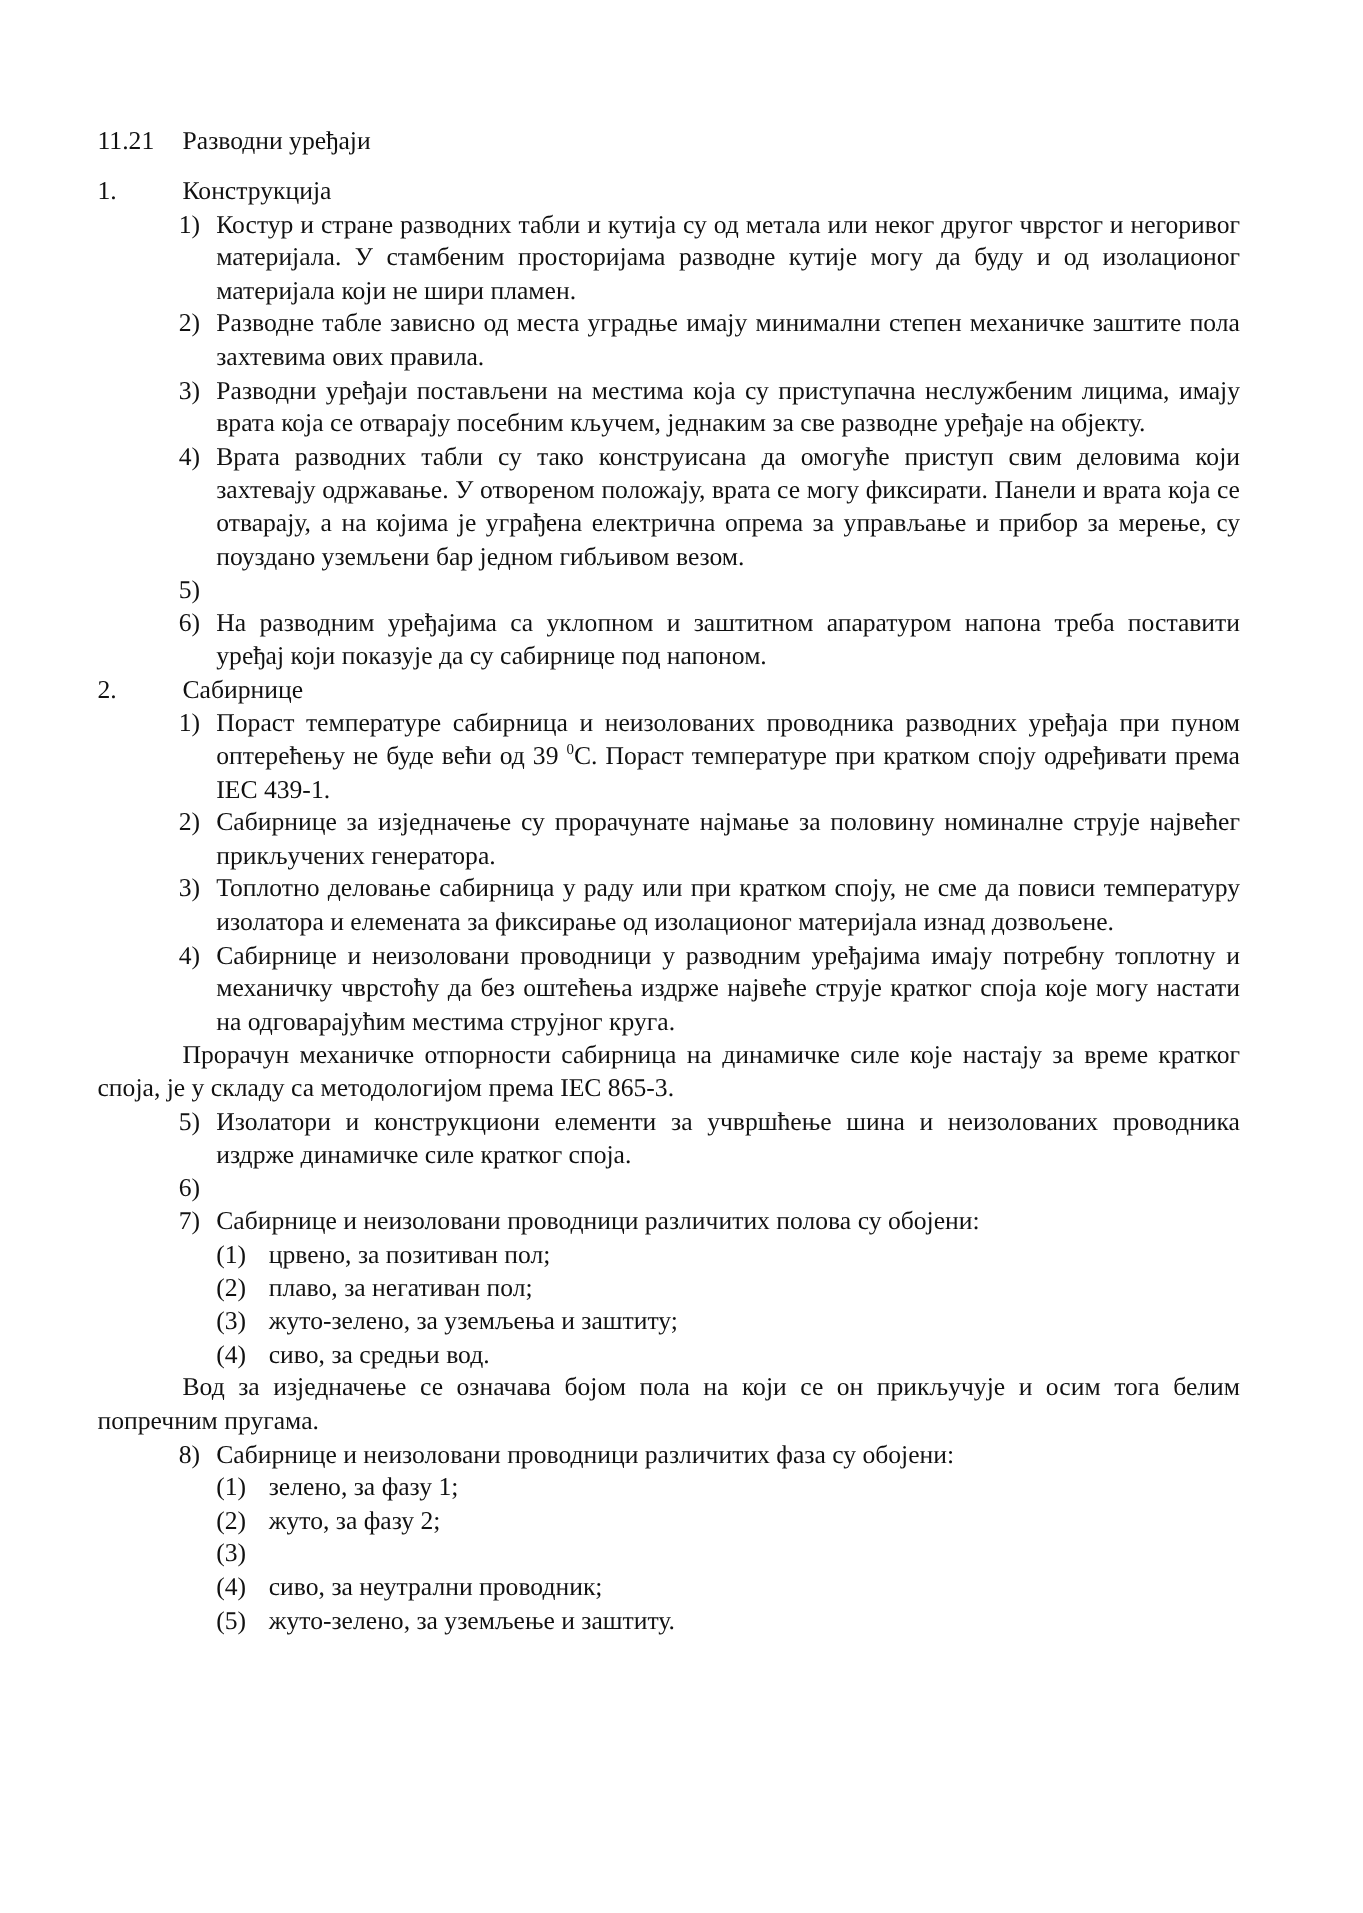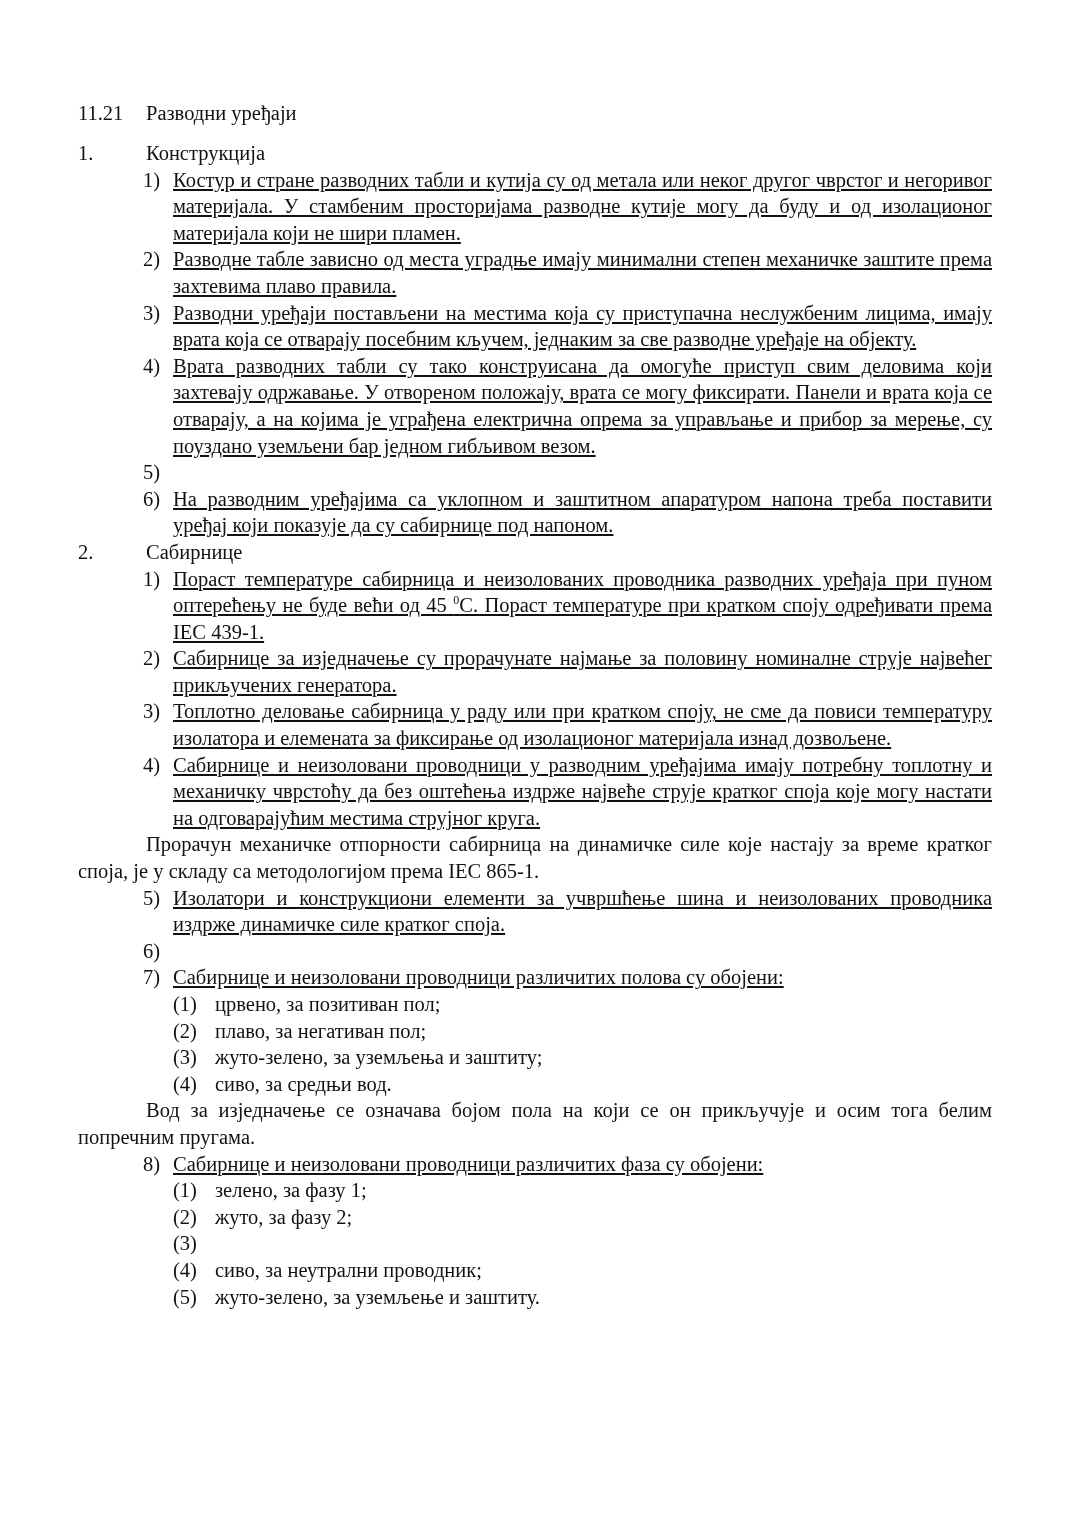--- a/index.html
+++ b/index.html
@@ -14,21 +14,21 @@
   .title {
     position: absolute; left: 78px; top: 100px;
     white-space: nowrap;
   }
   .title .num { display: inline-block; width: 68px; }
   .body { position: absolute; left: 78px; top: 140px; width: 914px; }
   .h { display: flex; margin: 0; }
   .h .hnum { width: 68px; flex: none; }
   .item { display: flex; padding-left: 65px; margin: 0; }
   .item .inum { width: 30px; flex: none; }
-  .item .itext { flex: 1; text-align: justify; text-align-last: left; text-decoration: underline; }
+  .item .itext { flex: 1; text-align: justify; text-align-last: left; }
   .sub { display: flex; padding-left: 95px; margin: 0; }
   .sub .snum { width: 42px; flex: none; }
   .sub .stext { flex: 1; }
   .para { text-indent: 68px; text-align: justify; text-align-last: left; margin: 0; }
   sup { font-size: 12px; line-height: 0; vertical-align: 8px; }
 </style>
 </head>
 <body>
 
 <div class="page">
@@ -42,21 +42,21 @@
     <div class="h">
       <span class="hnum">1.</span>
       <span>Конструкција</span>
     </div>
     <div class="item">
         <span class="inum">1)</span>
         <span class="itext">Костур и стране разводних табли и кутија су од метала или неког другог чврстог и негоривог материјала. У стамбеним просторијама разводне кутије могу да буду и од изолационог материјала који не шири пламен.</span>
       </div>
     <div class="item">
         <span class="inum">2)</span>
-        <span class="itext">Разводне табле зависно од места уградње имају минимални степен механичке заштите према захтевима плаво правила.</span>
+        <span class="itext">Разводне табле зависно од места уградње имају минимални степен механичке заштите пола захтевима ових правила.</span>
       </div>
     <div class="item">
         <span class="inum">3)</span>
         <span class="itext">Разводни уређаји постављени на местима која су приступачна неслужбеним лицима, имају врата која се отварају посебним кључем, једнаким за све разводне уређаје на објекту.</span>
       </div>
     <div class="item">
         <span class="inum">4)</span>
         <span class="itext">Врата разводних табли су тако конструисана да омогуће приступ свим деловима који захтевају одржавање. У отвореном положају, врата се могу фиксирати. Панели и врата која се отварају, а на којима је уграђена електрична опрема за управљање и прибор за мерење, су поуздано уземљени бар једном гибљивом везом.</span>
       </div>
     <div class="item">
@@ -66,36 +66,36 @@
         <span class="inum">6)</span>
         <span class="itext">На разводним уређајима са уклопном и заштитном апаратуром напона треба поставити уређај који показује да су сабирнице под напоном.</span>
       </div>
 
     <div class="h">
       <span class="hnum">2.</span>
       <span>Сабирнице</span>
     </div>
     <div class="item">
         <span class="inum">1)</span>
-        <span class="itext"><span>Пораст температуре сабирница и неизолованих проводника разводних уређаја при пуном оптерећењу не буде већи од 45 </span><sup>0</sup><span>C. Пораст температуре при кратком споју одређивати према IEC 439-1.</span></span>
+        <span class="itext"><span>Пораст температуре сабирница и неизолованих проводника разводних уређаја при пуном оптерећењу не буде већи од 39 </span><sup>0</sup><span>C. Пораст температуре при кратком споју одређивати према IEC 439-1.</span></span>
       </div>
     <div class="item">
         <span class="inum">2)</span>
         <span class="itext">Сабирнице за изједначење су прорачунате најмање за половину номиналне струје највећег прикључених генератора.</span>
       </div>
     <div class="item">
         <span class="inum">3)</span>
         <span class="itext">Топлотно деловање сабирница у раду или при кратком споју, не сме да повиси температуру изолатора и елемената за фиксирање од изолационог материјала изнад дозвољене.</span>
       </div>
     <div class="item">
         <span class="inum">4)</span>
         <span class="itext">Сабирнице и неизоловани проводници у разводним уређајима имају потребну топлотну и механичку чврстоћу да без оштећења издрже највеће струје кратког споја које могу настати на одговарајућим местима струјног круга.</span>
       </div>
 
-    <p class="para">Прорачун механичке отпорности сабирница на динамичке силе које настају за време кратког споја, је у складу са методологијом према IEC 865-1.</p>
+    <p class="para">Прорачун механичке отпорности сабирница на динамичке силе које настају за време кратког споја, је у складу са методологијом према IEC 865-3.</p>
 
     <div class="item">
         <span class="inum">5)</span>
         <span class="itext">Изолатори и конструкциони елементи за учвршћење шина и неизолованих проводника издрже динамичке силе кратког споја.</span>
       </div>
     <div class="item">
         <span class="inum">6)</span>
       </div>
     <div class="item">
         <span class="inum">7)</span>

